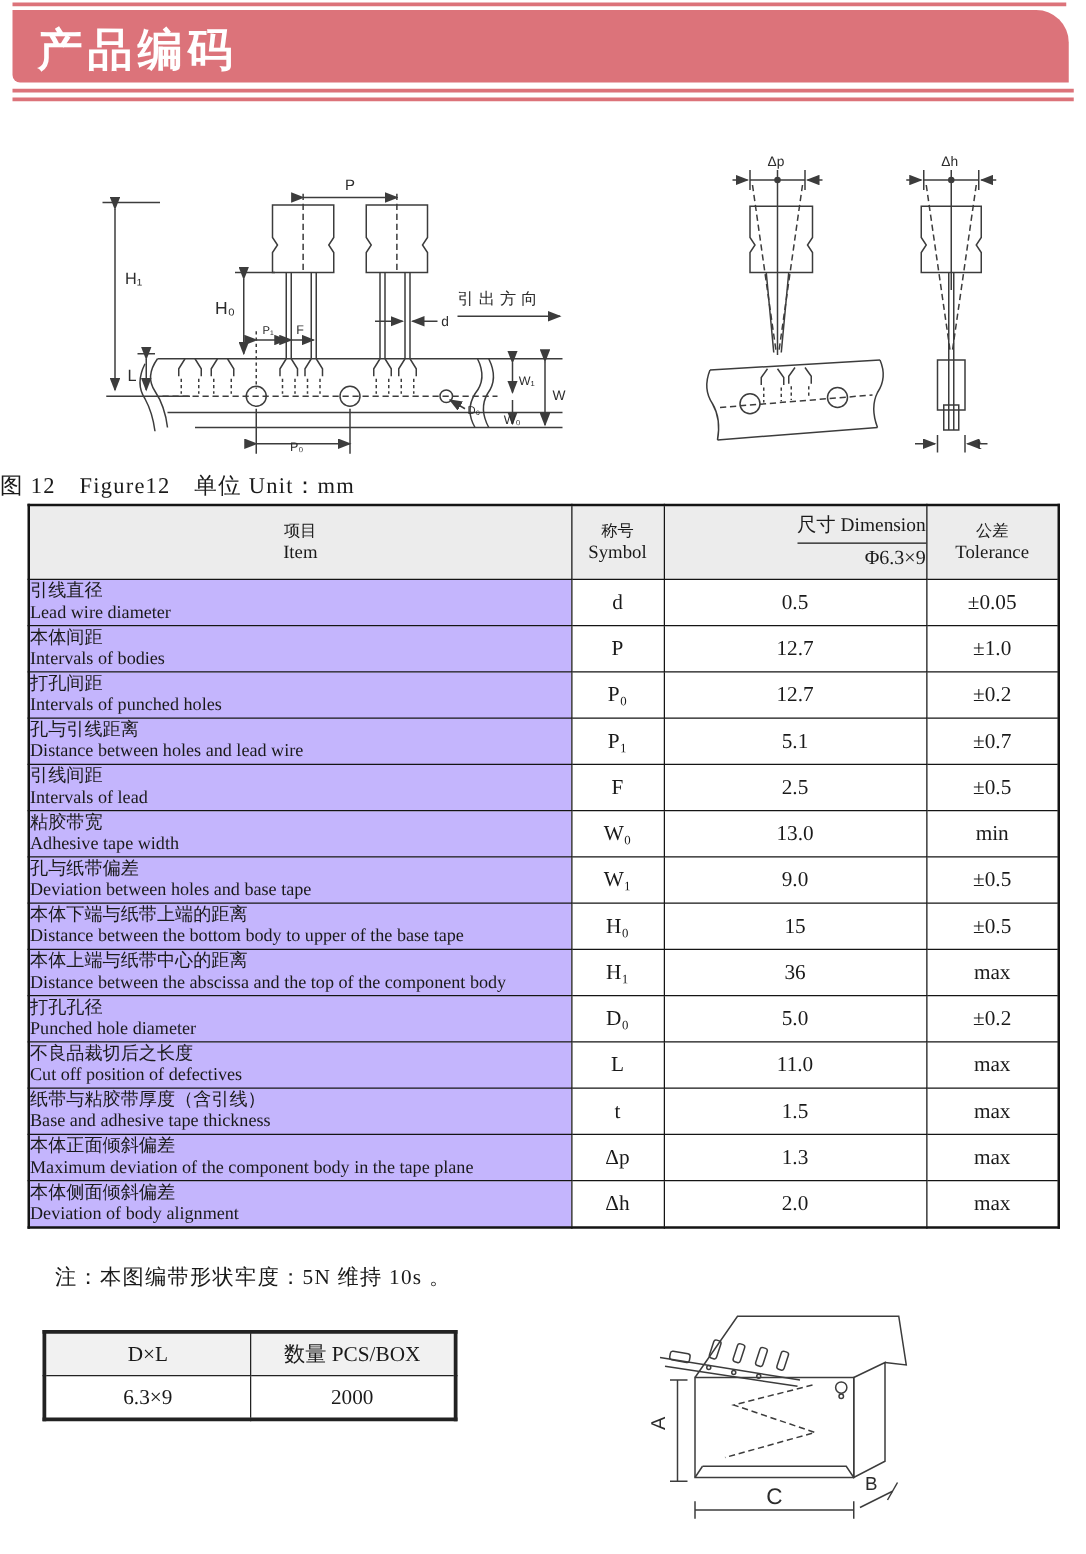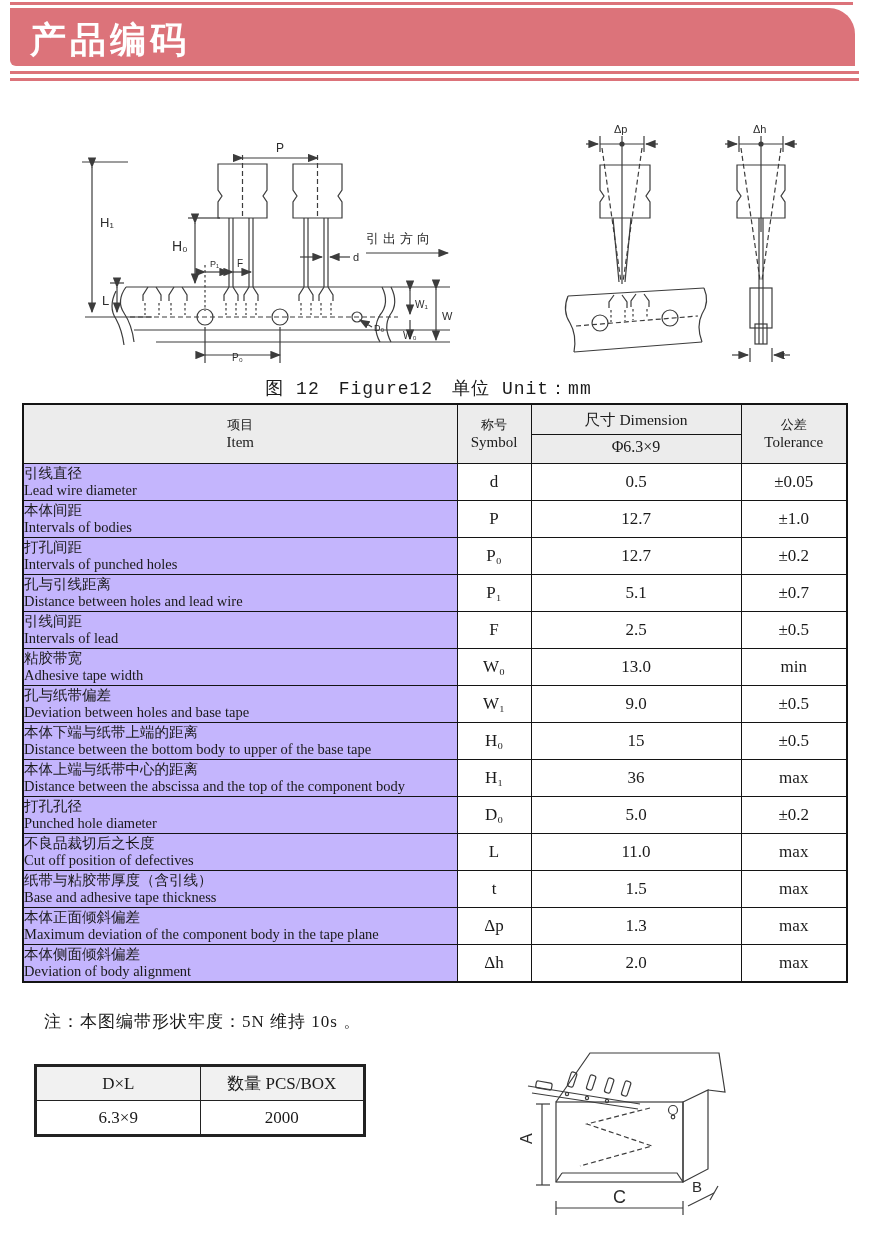--- a/index.html
+++ b/index.html
@@ -24,35 +24,35 @@
   svg{overflow:visible;}
   svg line,svg path,svg polyline,svg rect,svg circle,svg ellipse,svg polygon{
     stroke:#3c3c3c;fill:none;stroke-width:1.2;
   }
   svg text{fill:#2c2c2c;stroke:none;font-family:"Liberation Sans","DejaVu Sans",sans-serif;}
   .dash{stroke-dasharray:5 3;}
   .dash2{stroke-dasharray:2.5 2.5;}
   .arrfill{fill:#3c3c3c;stroke:none;}
 
   
-  .caption{position:absolute;top:376px;left:0;width:857px;text-align:center;
-           font-size:18px;letter-spacing:1px;font-family:Liberation Mono, monospace;}
+  .caption{position:absolute;top:376px;left:0;width:857px;text-align:left;
+           font-size:18px;letter-spacing:1px;}
 
   
   table.spec{position:absolute;left:22px;top:403px;width:824px;border-collapse:collapse;
              table-layout:fixed;border:2px solid #141414;}
   table.spec th,table.spec td{border:1px solid #141414;padding:0;}
   table.spec th{background:#ececec;font-weight:normal;}
   td.c-item{background:#c4b5fd;padding:1px 6px;height:36px;font-family:Liberation Serif, serif;}
   .item-cn{display:block;font-size:14.5px;line-height:1.18;}
   .item-en{display:block;font-size:14.5px;line-height:1.18;}
   td.c-sym,td.c-dim,td.c-tol{text-align:center;font-size:17px;background:#fff;}
   th .hd-cn{display:block;font-size:13px;line-height:1.25;}
   th .hd-en{display:block;font-size:15px;line-height:1.2;}
-  .dim-head{display:flex;flex-direction:column;height:52px;}
+  .dim-head{display:flex;flex-direction:column;height:52px;align-items:flex-end;}
   .dim-top{flex:1;display:flex;align-items:center;justify-content:center;
            border-bottom:1px solid #141414;font-size:15.5px;}
   .dim-bot{flex:1;display:flex;align-items:center;justify-content:center;font-size:16px;}
   th.plain{height:58px;vertical-align:middle;}
 
   
   .note{position:absolute;left:44px;top:1010px;font-size:17px;letter-spacing:1px;}
 
   
   table.box{position:absolute;left:34px;top:1064px;width:332px;border-collapse:collapse;

